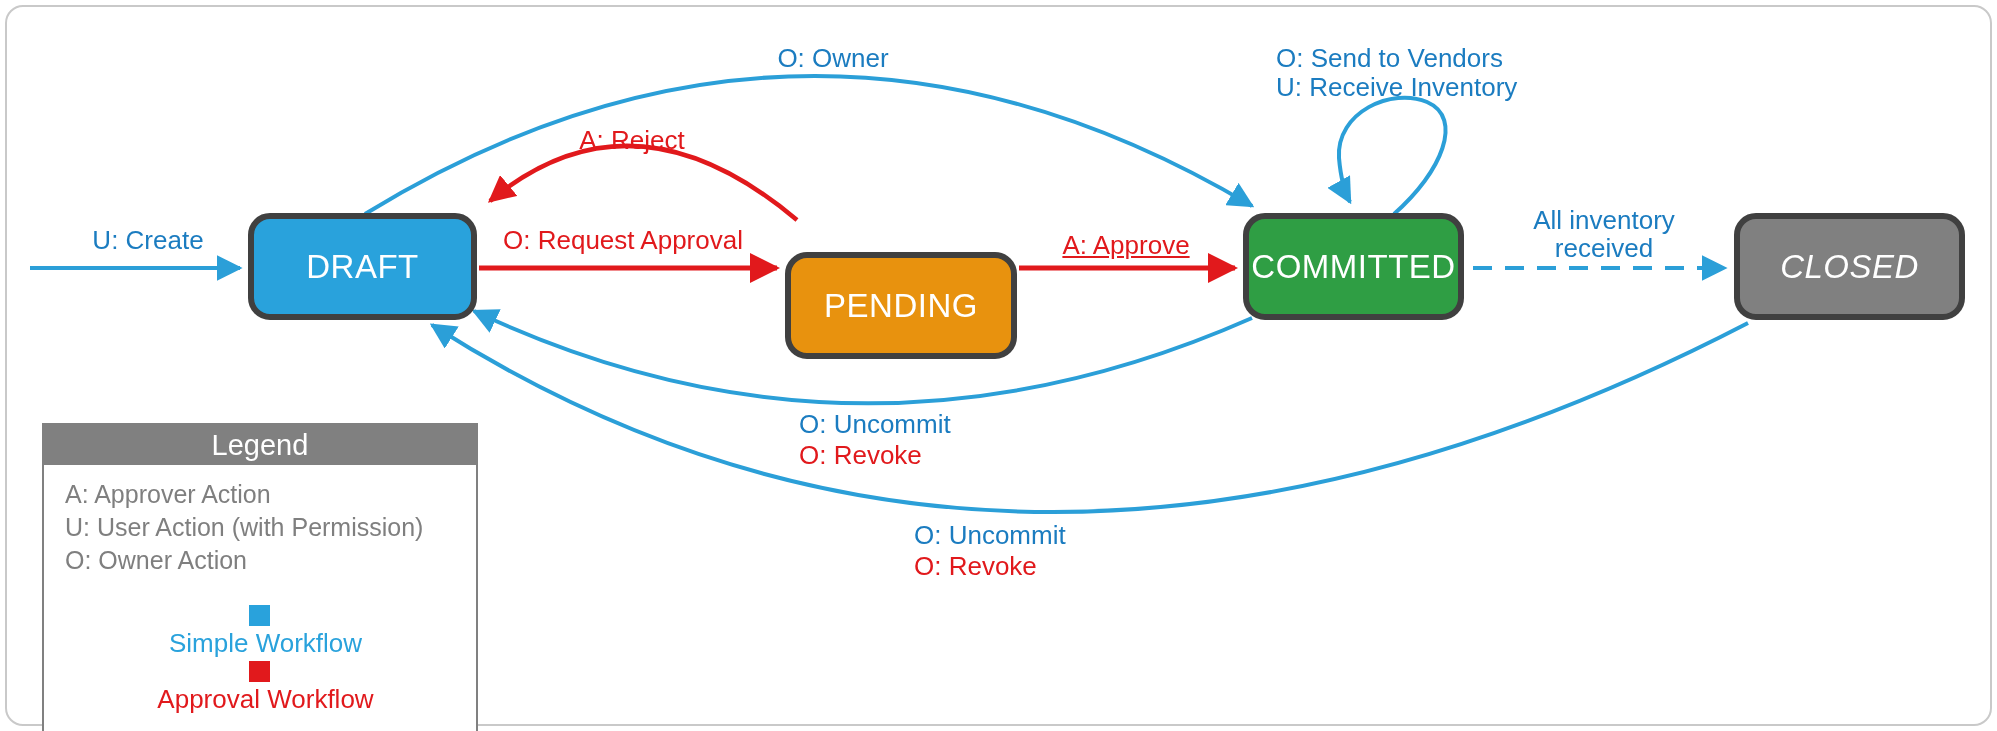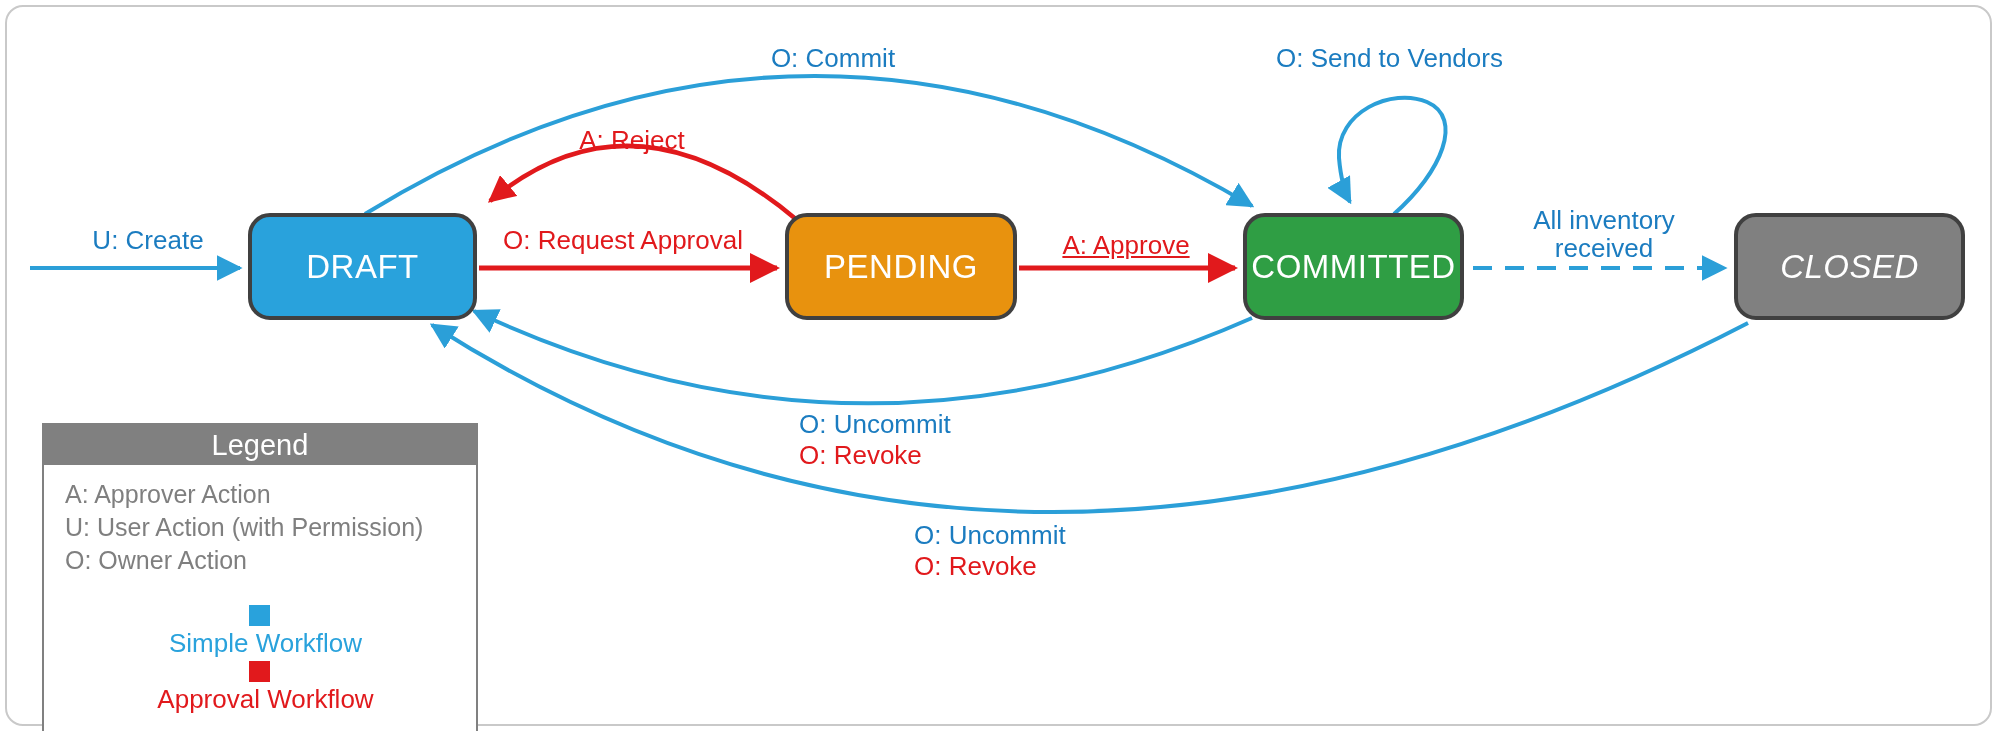--- a/index.html
+++ b/index.html
@@ -8,27 +8,27 @@
     font-family:"Liberation Sans", sans-serif;
     background:#fff; overflow:hidden;
   }
   .frame{
     position:absolute; left:5px; top:5px; right:5px; bottom:5px;
     border:2px solid #c9c9c9; border-radius:18px;
   }
   svg.wires{position:absolute; left:0; top:0; width:1997px; height:731px;}
   .state{
     position:absolute; top:213px; height:107px;
-    border:4px solid #404040; border-radius:22px;
+    border:6px solid #404040; border-radius:22px;
     box-sizing:border-box;
     display:flex; align-items:center; justify-content:center;
     color:#fff; font-size:33px; letter-spacing:0.5px;
   }
   .state.draft{left:248px; width:229px; background:#29a2dc;}
-  .state.pending{left:785px; width:232px; background:#e8920e;}
+  .state.pending{left:785px; width:232px; background:#e8920e;margin-top:39px;}
   .state.committed{left:1243px; width:221px; background:#2f9e44;}
   .state.closed{left:1734px; width:231px; background:#808080;font-style:italic;}
   .lbl{position:absolute; font-size:26px; white-space:nowrap; line-height:29px;}
   .lbl.blue{color:#1b7cc0;}
   .lbl.red{color:#e1191c;}
   .lbl.center{text-align:center;}
   .legend{
     position:absolute; left:42px; top:423px; width:436px; height:320px;
     border:2px solid #808080; box-sizing:border-box; background:#fff;
   }
@@ -90,30 +90,31 @@
   </div>
   <div class="state committed">
     <span>COMMITTED</span>
   </div>
   <div class="state closed">
     <span>CLOSED</span>
   </div>
 
   <div class="lbl blue center" style="left:68px; top:226px; width:160px;">U: Create</div>
 
-  <div class="lbl blue center" style="left:733px; top:44px; width:200px;">O: Commit</div>
+  <div class="lbl blue center" style="left:733px; top:44px; width:200px;">O: Owner</div>
 
   <div class="lbl red center" style="left:532px; top:126px; width:200px;">A: Reject</div>
 
   <div class="lbl red center" style="left:473px; top:226px; width:300px;">O: Request Approval</div>
 
   <div class="lbl red center" style="left:1026px; top:231px; width:200px;text-decoration:underline;">A: Approve</div>
 
   <div class="lbl blue" style="left:1276px; top:44px;">
     <div>O: Send to Vendors</div>
+    <div>U: Receive Inventory</div>
   </div>
 
   <div class="lbl blue center" style="left:1504px; top:206px; width:200px; line-height:28px;">
     <div>All inventory</div>
     <div>received</div>
   </div>
 
   <div class="lbl blue" style="left:799px; top:410px;">O: Uncommit</div>
   <div class="lbl red" style="left:799px; top:441px;">O: Revoke</div>
 

